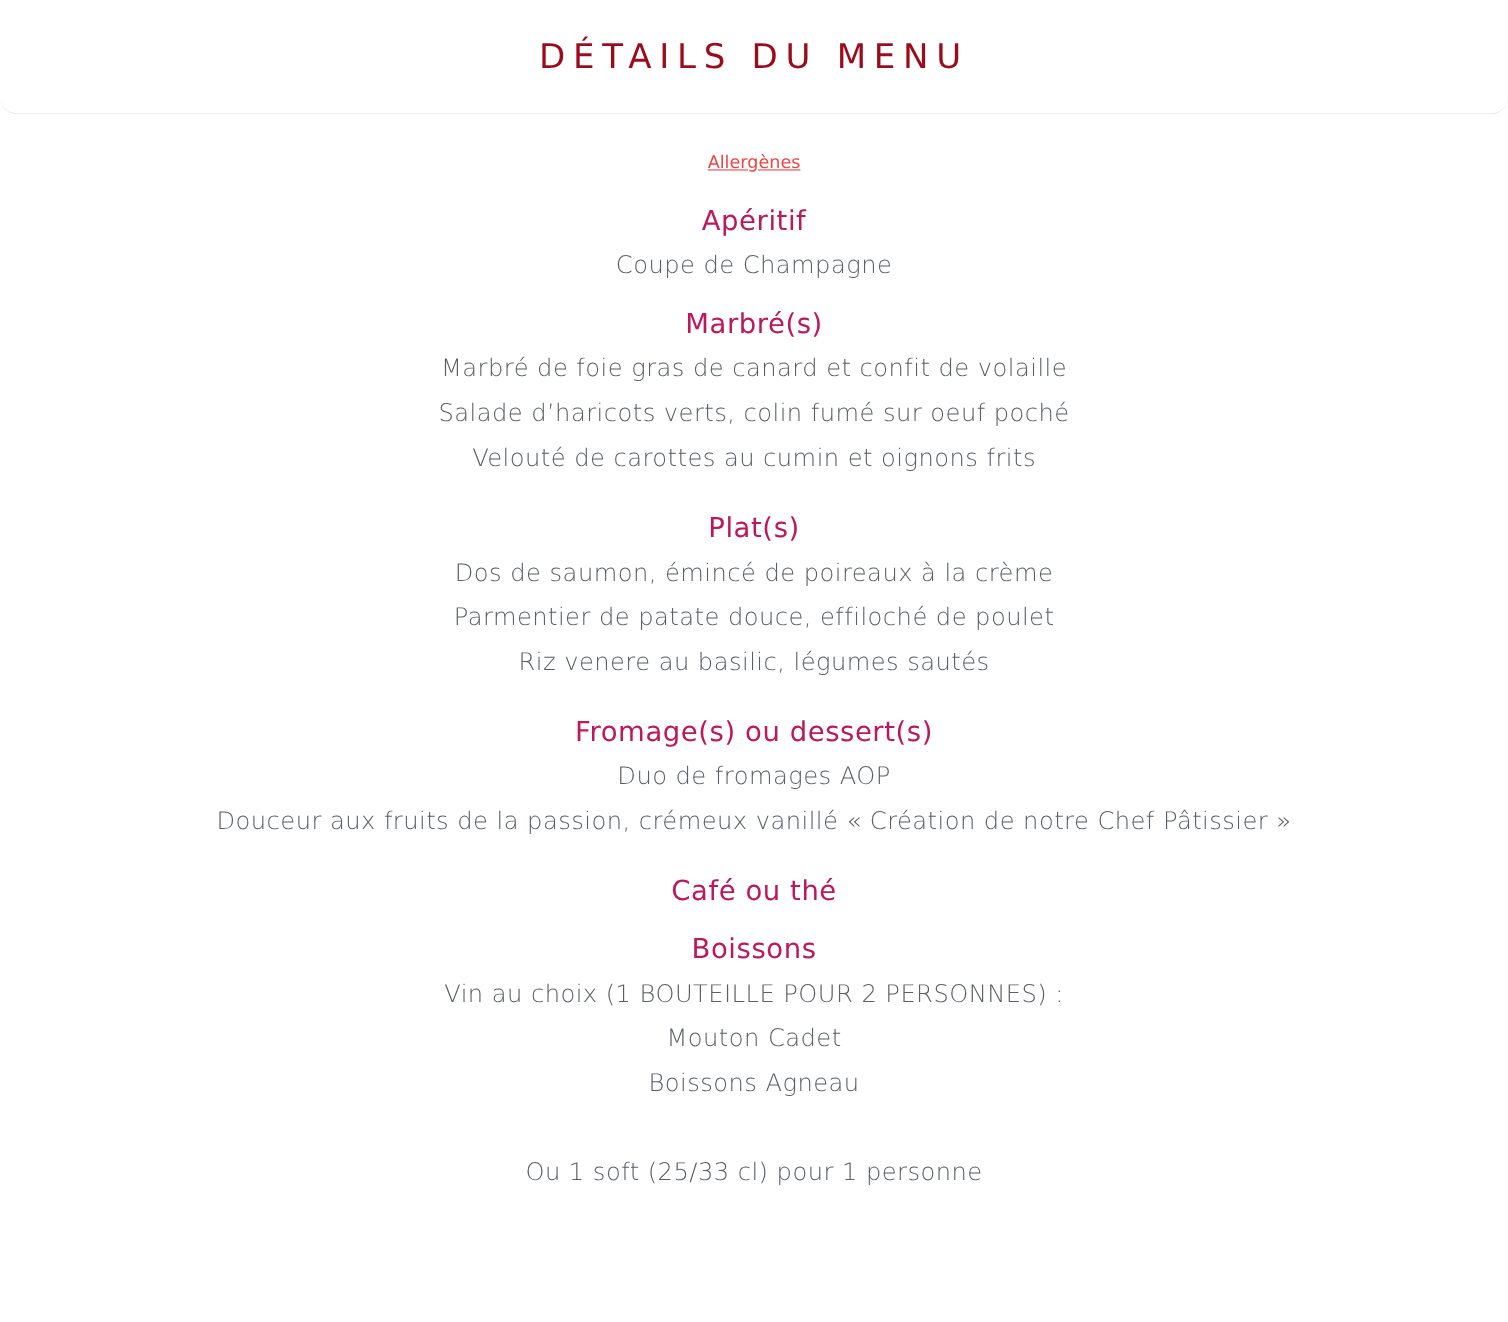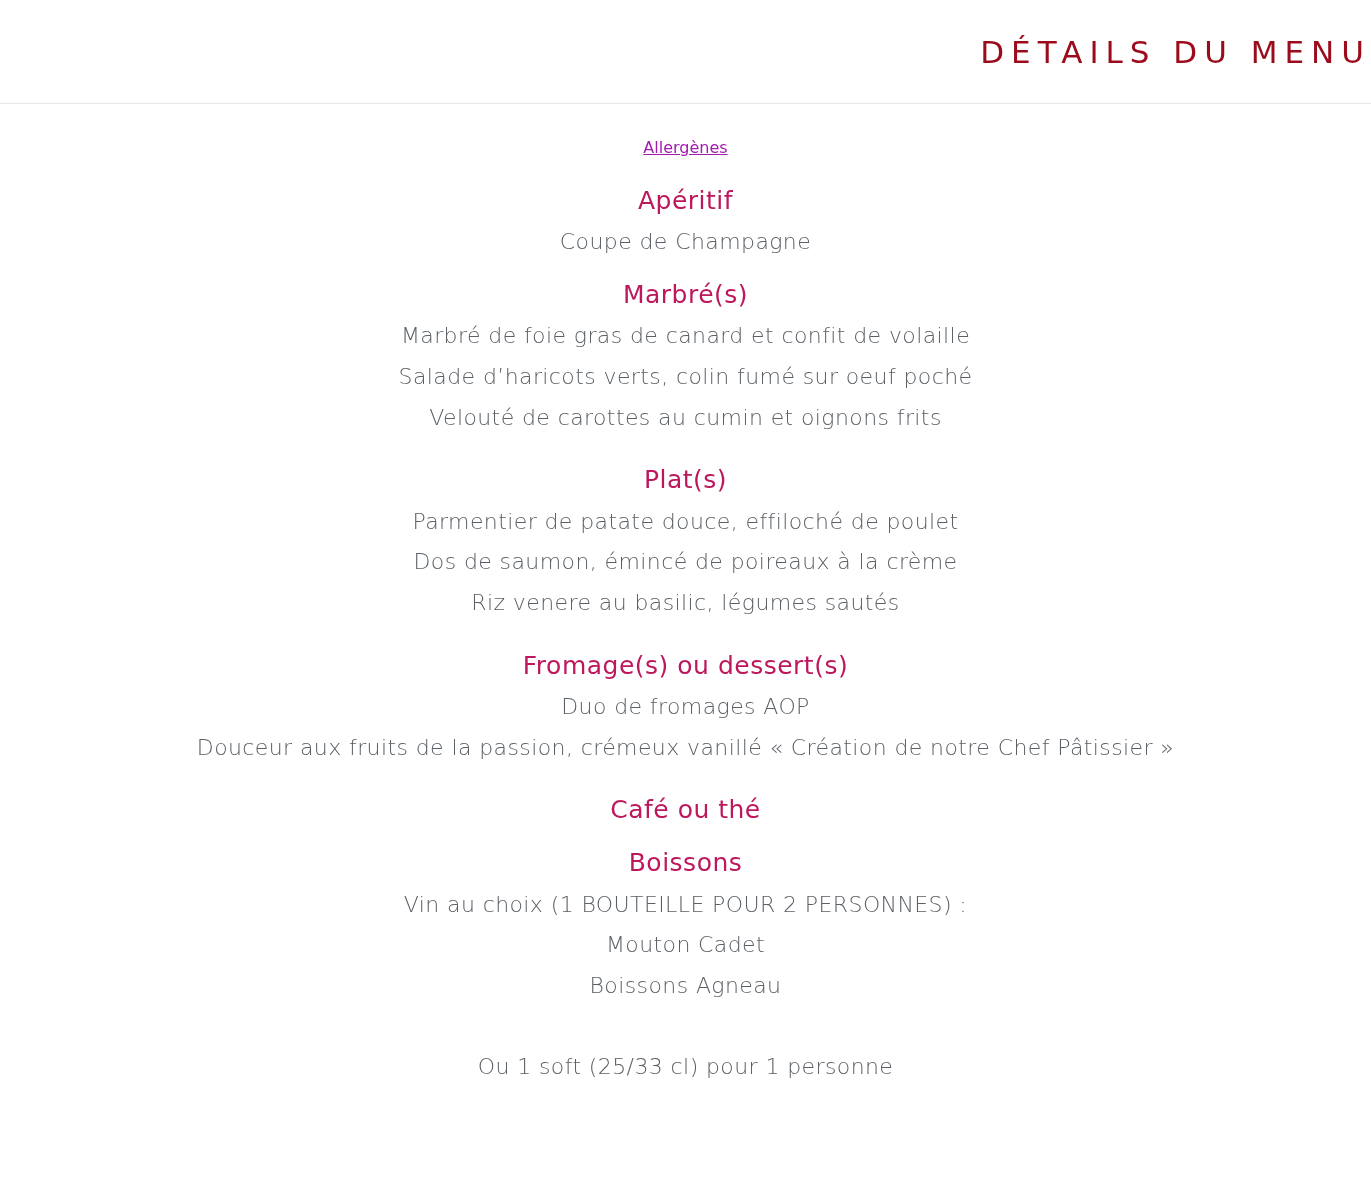--- a/index.html
+++ b/index.html
@@ -15,41 +15,42 @@
   }
   .page {
     width: 1371px;
     position: relative;
   }
   .header {
     height: 104px;
     border-bottom: 1px solid #e8e8e8;
     display: flex;
     align-items: center;
-    justify-content: flex-end;
+    justify-content: center;
     box-sizing: border-box;
+    border-radius: 16px;
   }
   .page-title {
     color: #9b0b1c;
     font-size: 31px;
     font-weight: 400;
     letter-spacing: 7px;
     text-align: center;
     white-space: nowrap;
   }
   .content {
     padding-top: 34px;
     text-align: center;
   }
   .allergenes-row {
     text-align: center;
     margin-bottom: 28px;
   }
   .allergenes-link {
-    color: #a21caf;
+    color: #ef4444;
     font-size: 16px;
     text-decoration: underline;
     cursor: pointer;
   }
   .section {
     margin: 0;
   }
   .section-title {
     color: #be185d;
     font-size: 25px;
@@ -105,22 +106,22 @@
         <div class="item">Salade d’haricots verts, colin fumé sur oeuf poché</div>
         <div class="item">Velouté de carottes au cumin et oignons frits</div>
       </div>
     </div>
 
     <div class="spacer-md"></div>
 
     <div class="section">
       <div class="section-title">Plat(s)</div>
       <div class="items block-gap">
+        <div class="item">Dos de saumon, émincé de poireaux à la crème</div>
         <div class="item">Parmentier de patate douce, effiloché de poulet</div>
-        <div class="item">Dos de saumon, émincé de poireaux à la crème</div>
         <div class="item">Riz venere au basilic, légumes sautés</div>
       </div>
     </div>
 
     <div class="spacer-md"></div>
 
     <div class="section">
       <div class="section-title">Fromage(s) ou dessert(s)</div>
       <div class="items block-gap">
         <div class="item">Duo de fromages AOP</div>

